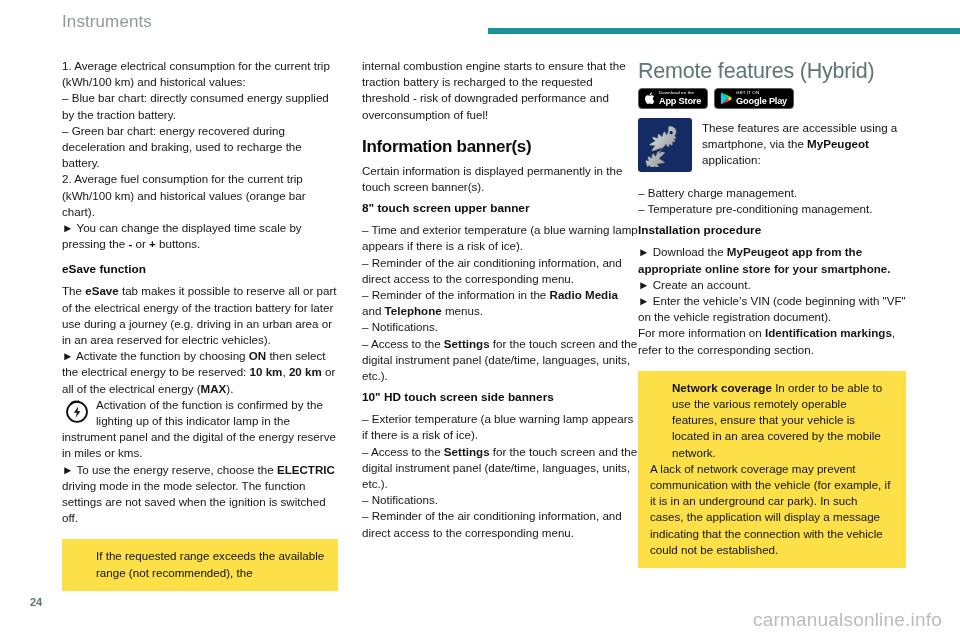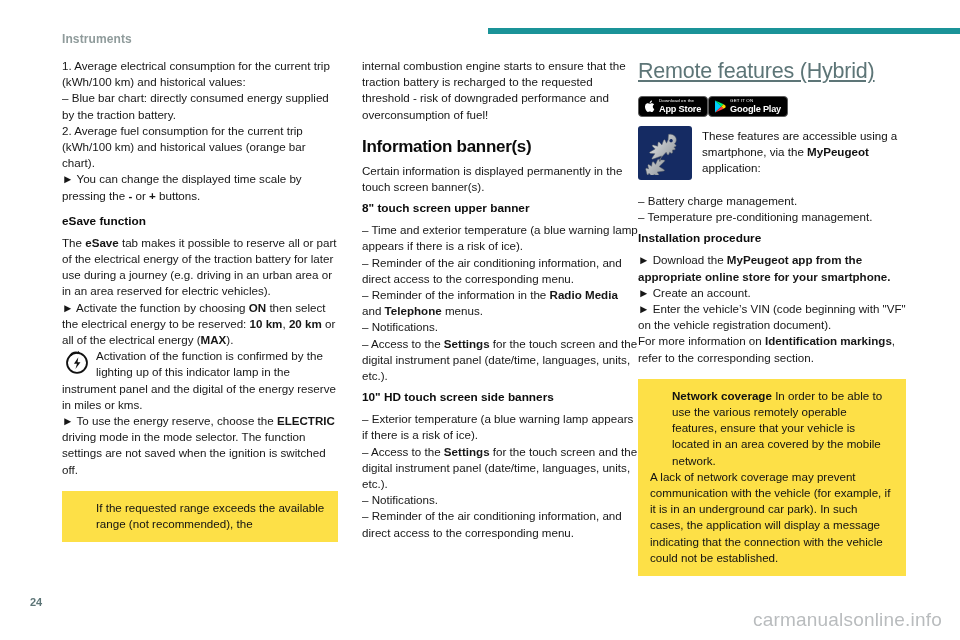--- a/index.html
+++ b/index.html
@@ -9,25 +9,24 @@
     background: #ffffff;
     font-family: "Liberation Sans", sans-serif;
     color: #111;
     overflow: hidden;
   }
   .page { position: relative; width: 960px; height: 640px; }
 
   
   .section-label {
     position: absolute;
-    left: 62px; top: 32px;
-    font-size: 12px;
+    left: 62px; top: 12px;
+    font-size: 17px;
     color: #8f9b9b;
     letter-spacing: .1px;
-    font-weight: bold;
   }
   .header-rule {
     position: absolute;
     left: 488px; top: 28px;
     width: 472px; height: 6px;
     background: #1a9398;
   }
 
   
   .col { position: absolute; top: 58px; width: 276px; }
@@ -48,21 +47,20 @@
   .gap-lg { height: 13px; }
 
   
   h1.big-title {
     margin: 0;
     font-size: 21.5px;
     font-weight: normal;
     color: #5d7577;
     line-height: 26px;
     letter-spacing: -.2px;
-    text-decoration: underline;
   }
   h2.black-title {
     margin: 0;
     font-size: 17px;
     font-weight: bold;
     color: #0c0c0c;
     line-height: 22px;
     letter-spacing: -.3px;
   }
   h3.sub-title {
@@ -108,21 +106,21 @@
   }
 
   
   .esave-glyph {
     float: left;
     width: 26px; height: 26px;
     margin: 1px 6px 0 2px;
   }
 
   
-  .badges { display: flex; gap: 0; margin-top: 12px; }
+  .badges { display: flex; gap: 6px; margin-top: 4px; }
   .badge {
     background: #000;
     border: 1px solid #5b5b5b;
     border-radius: 4px;
     height: 21px;
     display: flex; align-items: center;
     padding: 0 6px 0 5px;
     color: #fff;
   }
   .badge .glyph { margin-right: 4px; display: flex; align-items: center; }
@@ -170,20 +168,21 @@
 
 <div class="page">
 
   <div class="section-label">Instruments</div>
   <div class="header-rule"></div>
 
   <div class="col col-1">
 
     <p class="txt">1.  Average electrical consumption for the current trip (kWh/100 km) and historical values:</p>
     <p class="txt">–  Blue bar chart: directly consumed energy supplied by the traction battery.</p>
+    <p class="txt">–  Green bar chart: energy recovered during deceleration and braking, used to recharge the battery.</p>
     <p class="txt">2.  Average fuel consumption for the current trip (kWh/100 km) and historical values (orange bar chart).</p>
     <p class="txt"><span>►  You can change the displayed time scale by pressing the </span><b>-</b><span> or </span><b>+</b><span> buttons.</span></p>
 
     <div class="gap"></div>
     <h3 class="sub-title">eSave function</h3>
     <div class="gap-sm"></div>
 
     <p class="txt"><span>The </span><b>eSave</b><span> tab makes it possible to reserve all or part of the electrical energy of the traction battery for later use during a journey (e.g. driving in an urban area or in an area reserved for electric vehicles).</span></p>
 
     <p class="txt"><span>►  Activate the function by choosing </span><b>ON</b><span> then select the electrical energy to be reserved: </span><b>10 km</b><span>, </span><b>20 km</b><span> or all of the electrical energy (</span><b>MAX</b><span>).</span></p>

